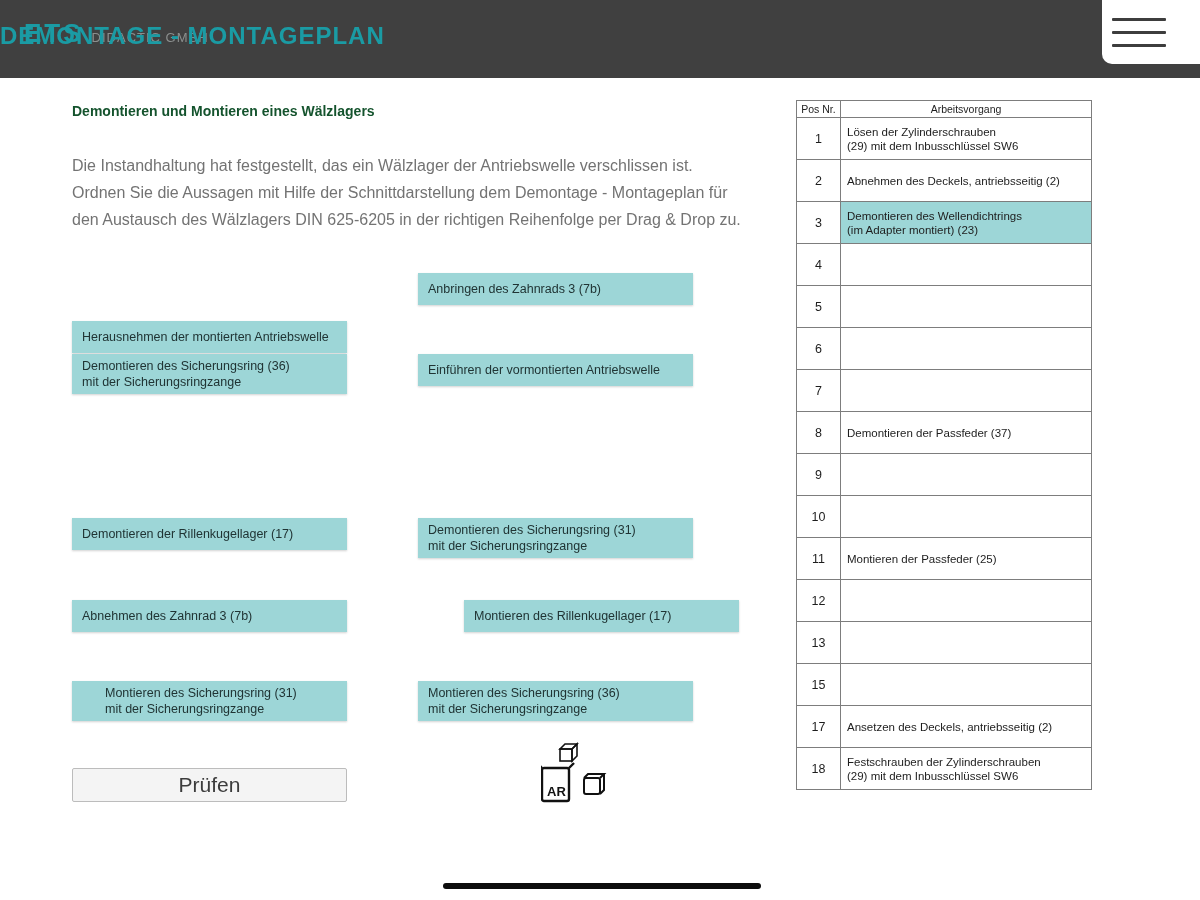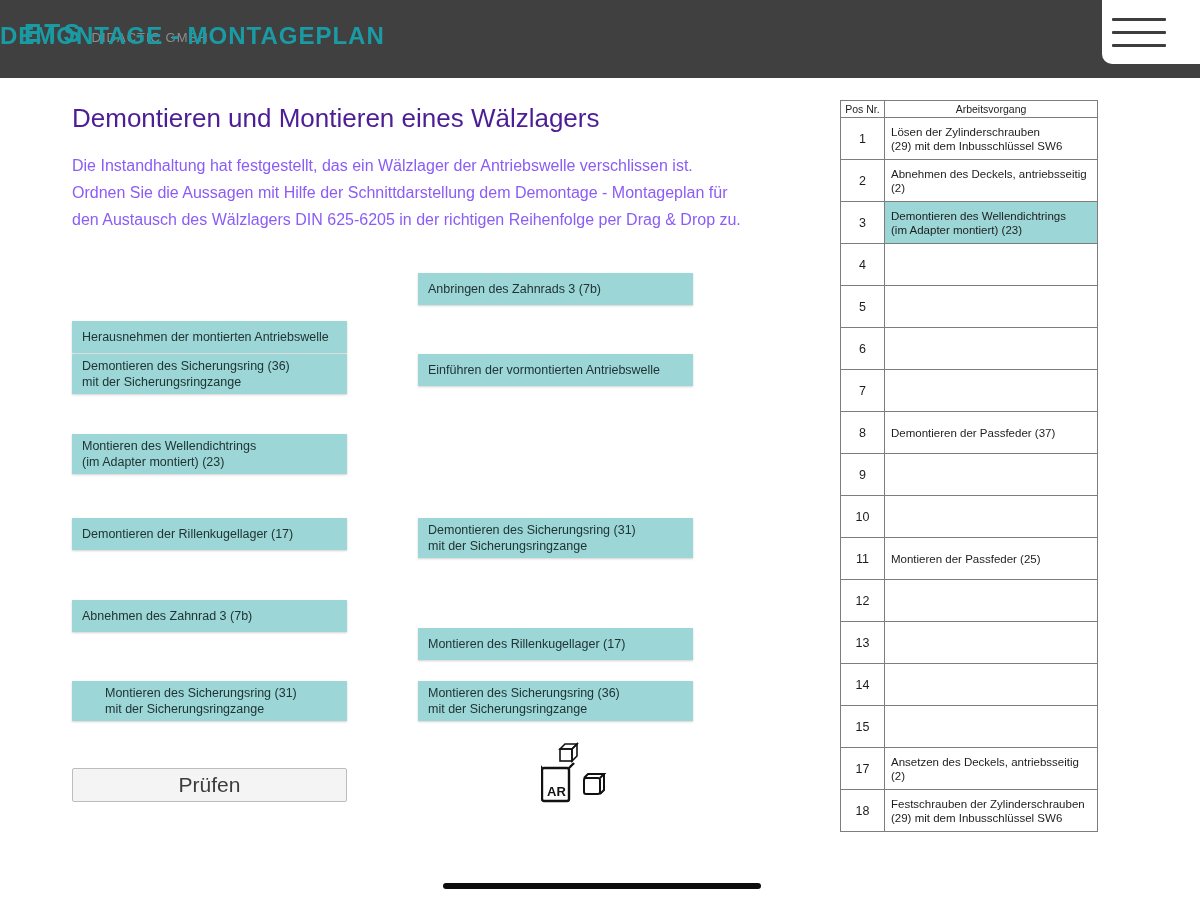--- a/index.html
+++ b/index.html
@@ -31,25 +31,25 @@
   }
   .menu-button{position:absolute;right:34px;top:16px;width:54px;height:34px;cursor:pointer;}
   .menu-button span{
     position:absolute;left:0;width:54px;height:3px;background:#3d3d3d;border-radius:1px;
   }
   .menu-button span:nth-child(1){top:2px;}
   .menu-button span:nth-child(2){top:15px;}
   .menu-button span:nth-child(3){top:28px;}
   
   .page-heading{
-    position:absolute;left:72px;top:103px;font-size:26px;color:#4c1d95;font-weight:400;
+    position:absolute;left:72px;top:103px;font-size:14px;color:#14532d;font-weight:700;
   }
   .intro{
     position:absolute;left:72px;top:152px;width:706px;
-    font-size:16px;line-height:27px;color:#8b5cf6;white-space:pre-line;
+    font-size:16px;line-height:27px;color:#737373;white-space:pre-line;
   }
   .chip-col{position:absolute;top:0;width:275px;height:900px;}
   #chips-left{left:72px;}
   #chips-right{left:418px;}
   .chip{
     position:absolute;left:0;width:275px;box-sizing:border-box;
     background:#9dd6d7;color:#203434;
     font-size:12.5px;line-height:16px;
     padding:4px 10px;min-height:32px;
     display:flex;align-items:center;white-space:pre-line;
@@ -64,21 +64,21 @@
   }
   
   .ar-icon{position:absolute;left:541px;top:742px;width:72px;height:62px;}
   
   .home-indicator{
     position:absolute;left:443px;top:883px;width:318px;height:6px;
     background:#0d0d0d;border-radius:3px;
   }
   
   .plan-table{
-    position:absolute;left:840px;top:100px;width:258px;
+    position:absolute;left:796px;top:100px;width:296px;
     border-collapse:collapse;table-layout:fixed;
   }
   .plan-table th,.plan-table td{
     border:1px solid #7d7d7d;overflow:hidden;
   }
   .plan-table th{
     height:16px;font-size:10.5px;font-weight:400;color:#1d1d1d;
     text-align:center;padding:0;background:#fff;
   }
   .plan-table col.c-pos{width:44px;}
@@ -113,33 +113,31 @@
 
   <div class="page-heading">Demontieren und Montieren eines Wälzlagers</div>
   <div class="intro">Die Instandhaltung hat festgestellt, das ein Wälzlager der Antriebswelle verschlissen ist.
 Ordnen Sie die Aussagen mit Hilfe der Schnittdarstellung dem Demontage - Montageplan für
 den Austausch des Wälzlagers DIN 625-6205 in der richtigen Reihenfolge per Drag &amp; Drop zu.</div>
 
   <div class="chip-col" id="chips-left">
       <div class="chip" style="top: 273px; margin-top: 48px;">Herausnehmen der montierten Antriebswelle</div>
       <div class="chip" style="top: 354px;">Demontieren des Sicherungsring (36)
 mit der Sicherungsringzange</div>
-      <div class="chip" style="top: 434px;">Montieren des Wellendichtrings
-(im Adapter montiert) (23)</div>
       <div class="chip" style="top: 518px;">Demontieren der Rillenkugellager (17)</div>
       <div class="chip" style="top: 600px;">Abnehmen des Zahnrad 3 (7b)</div>
       <div class="chip" style="top: 681px; padding-left: 33px;">Montieren des Sicherungsring (31)
 mit der Sicherungsringzange</div>
     </div>
   <div class="chip-col" id="chips-right">
       <div class="chip" style="top: 273px;">Anbringen des Zahnrads 3 (7b)</div>
       <div class="chip" style="top: 354px;">Einführen der vormontierten Antriebswelle</div>
       <div class="chip" style="top: 518px;">Demontieren des Sicherungsring (31)
 mit der Sicherungsringzange</div>
-      <div class="chip" style="top: 628px;">Montieren des Rillenkugellager (17)</div>
+      <div class="chip" style="top: 600px; margin-left: 46px;">Montieren des Rillenkugellager (17)</div>
       <div class="chip" style="top: 681px;">Montieren des Sicherungsring (36)
 mit der Sicherungsringzange</div>
     </div>
 
   <button class="check-button">Prüfen</button>
 
   <svg class="ar-icon" viewBox="0 0 72 62">
 
     <g stroke="#111" fill="none" stroke-width="1.6">
       <rect x="19" y="7" width="12" height="12"></rect>
@@ -223,24 +221,20 @@
         </tr>
         <tr>
           <td class="pos">12</td>
           <td class="task"></td>
         </tr>
         <tr>
           <td class="pos">13</td>
           <td class="task"></td>
         </tr>
         <tr>
-          <td class="pos">14</td>
-          <td class="task"></td>
-        </tr>
-        <tr>
           <td class="pos">15</td>
           <td class="task"></td>
         </tr>
         <tr>
           <td class="pos">17</td>
           <td class="task">Ansetzen des Deckels, antriebsseitig (2)</td>
         </tr>
         <tr>
           <td class="pos">18</td>
           <td class="task">Festschrauben der Zylinderschrauben

